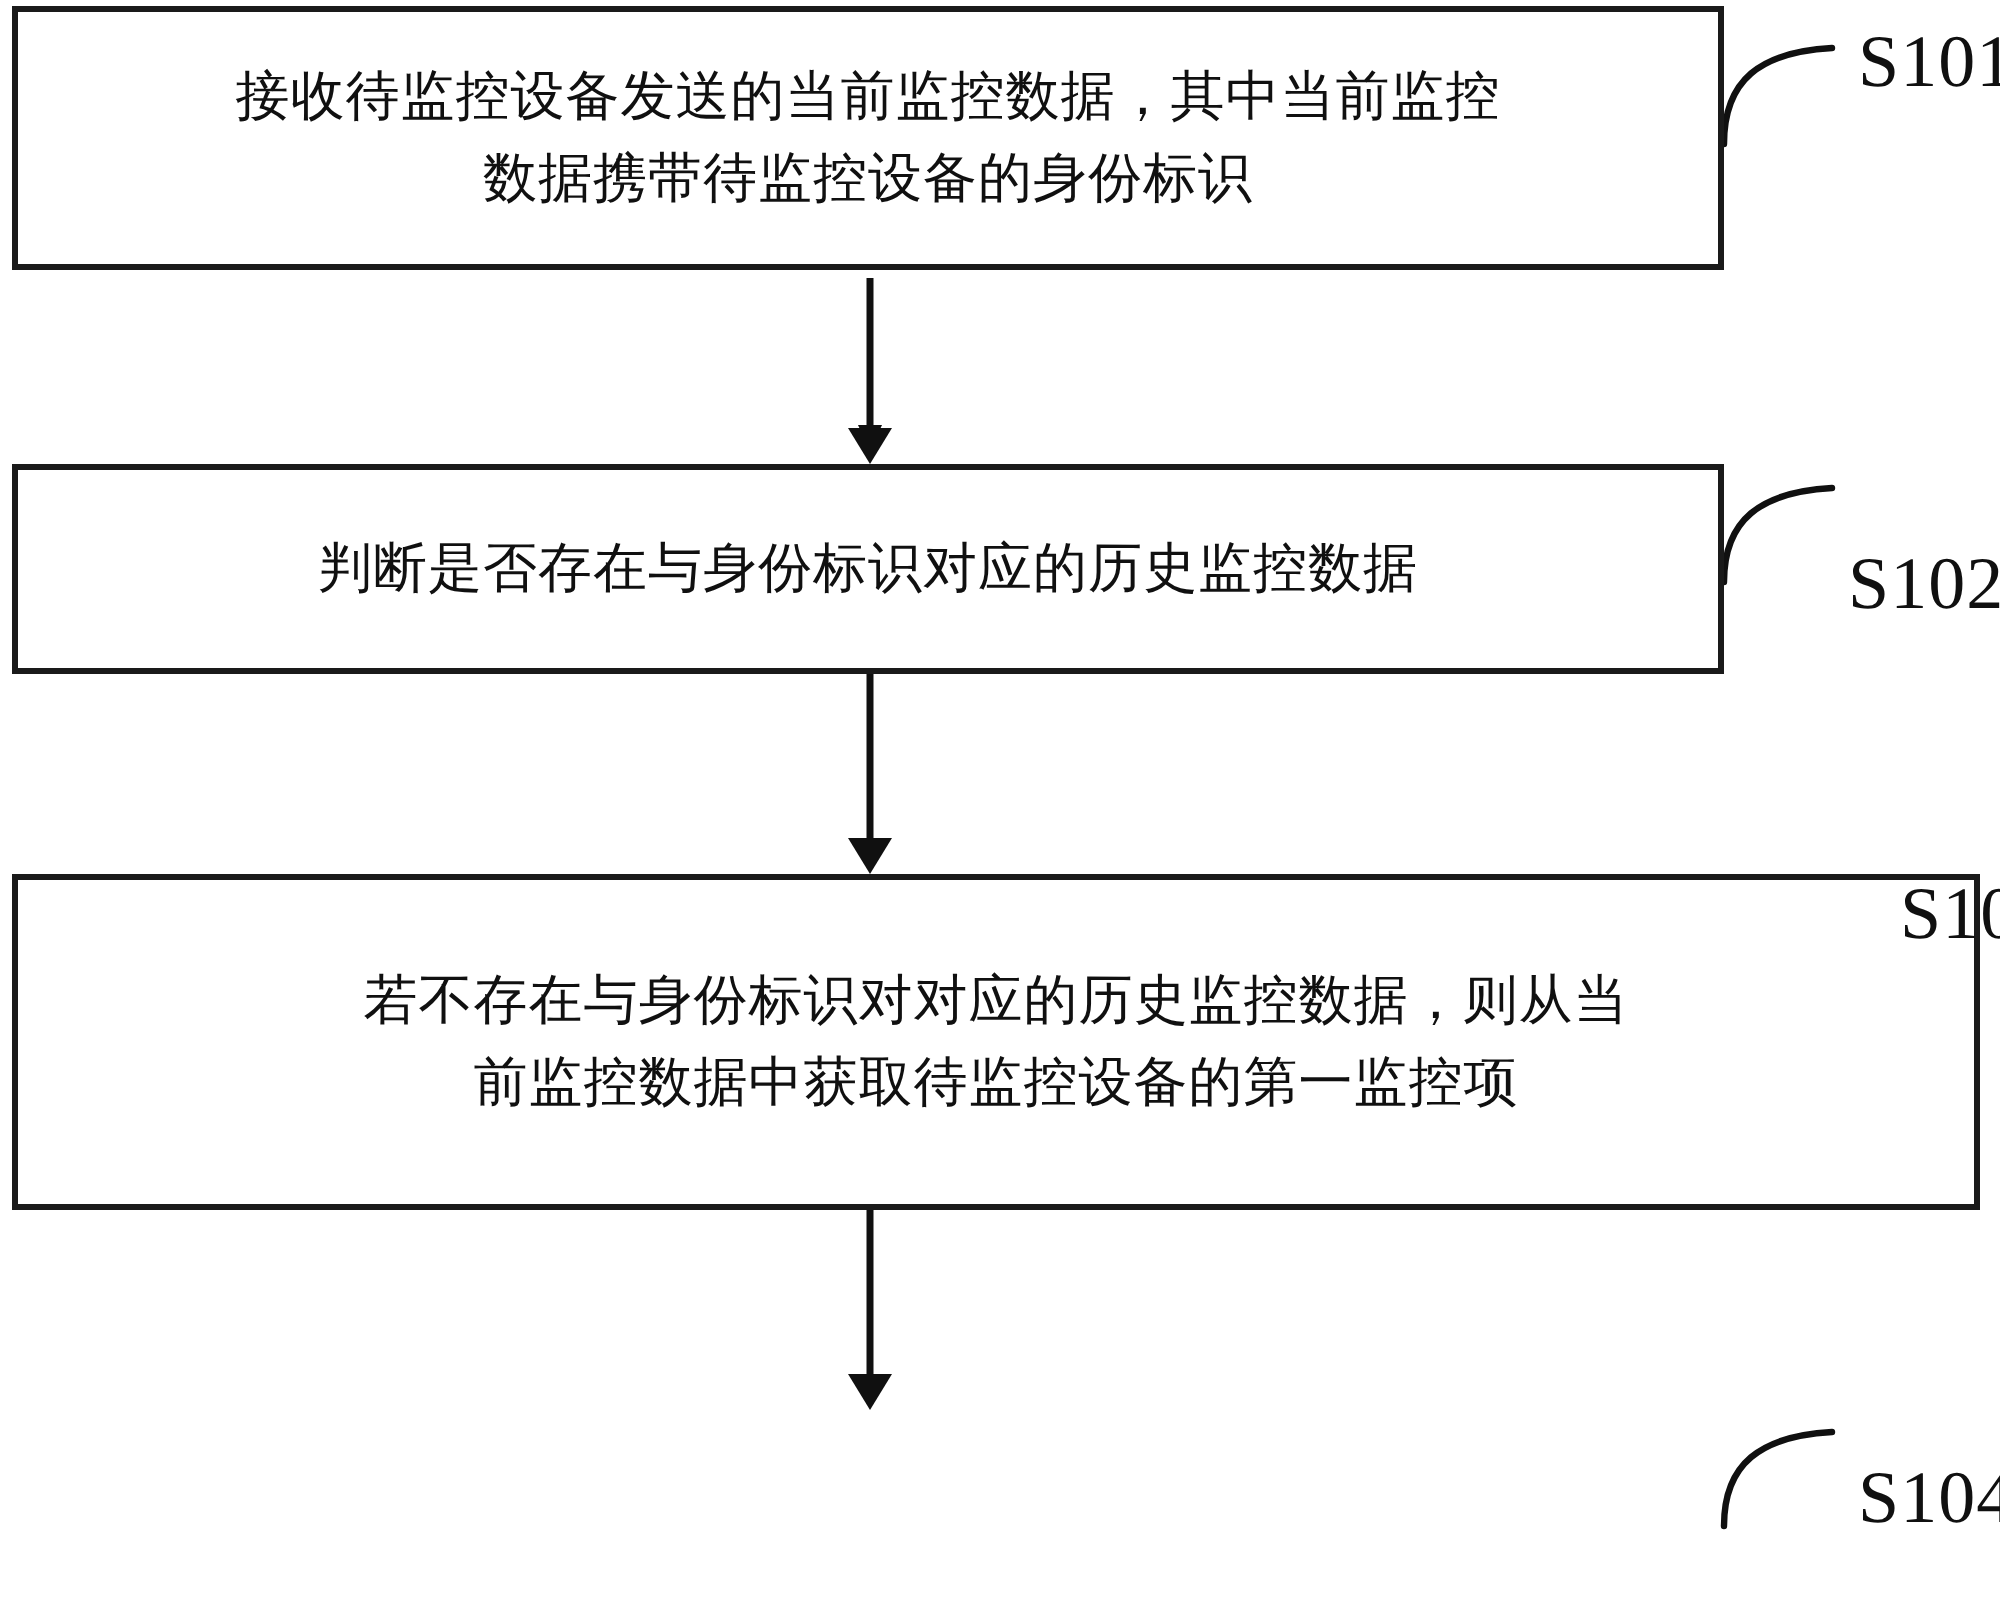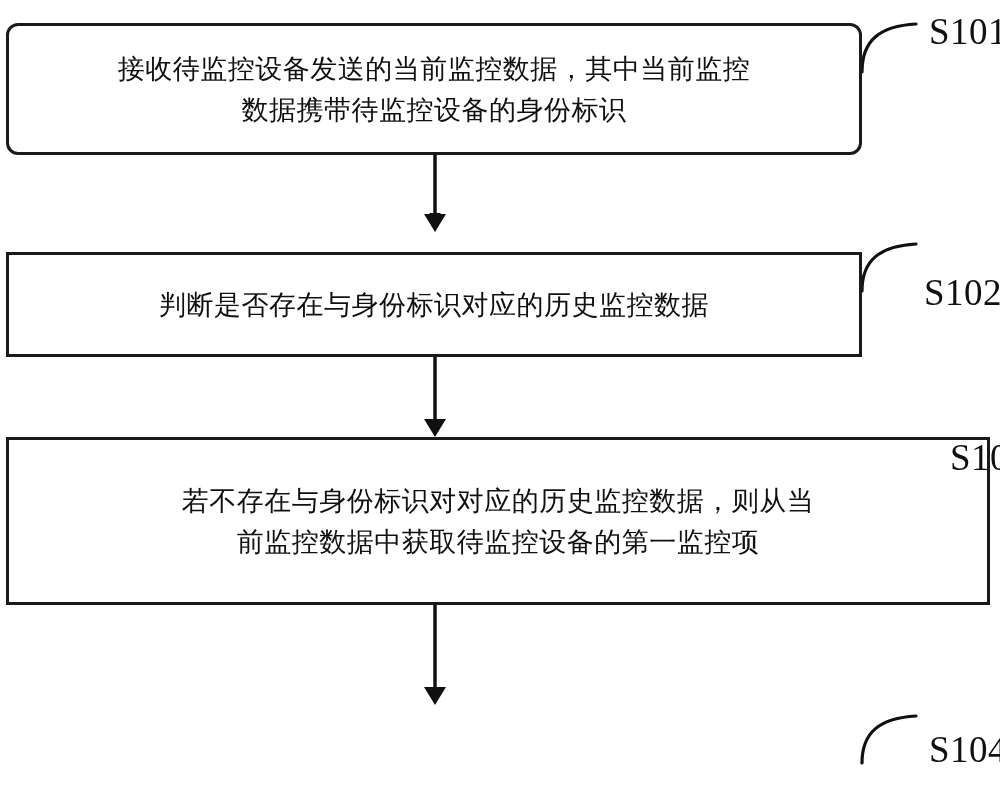--- a/index.html
+++ b/index.html
@@ -86,27 +86,27 @@
     </g>
   </svg>
 
   <svg class="leader-svg" viewBox="0 0 1000 811">
     <path d="M862,72 C862,40 880,26 916,24" stroke="#101010" stroke-width="3.2" fill="none" stroke-linecap="round"></path>
     <path d="M862,291 C862,260 880,246 916,244" stroke="#101010" stroke-width="3.2" fill="none" stroke-linecap="round"></path>
     <path d="M862,497 C862,466 880,452 916,450" stroke="#101010" stroke-width="3.2" fill="none" stroke-linecap="round"></path>
     <path d="M862,763 C862,732 880,718 916,716" stroke="#101010" stroke-width="3.2" fill="none" stroke-linecap="round"></path>
   </svg>
 
-  <div class="flow-box" style="left:6px; top:23px; width:856px; height:132px;border-radius:12px;">
+  <div class="flow-box" style="left:6px; top:3px; width:856px; height:132px;">
     <span class="box-text">接收待监控设备发送的当前监控数据，其中当前监控
 数据携带待监控设备的身份标识</span>
   </div>
   <div class="step-label" style="left:929px; top:10px;">S101</div>
 
-  <div class="flow-box" style="left:6px; top:232px; width:856px; height:105px;margin-top:20px;">
+  <div class="flow-box" style="left:6px; top:232px; width:856px; height:105px;">
     <span class="box-text">判断是否存在与身份标识对应的历史监控数据</span>
   </div>
   <div class="step-label" style="left:924px; top:230px;margin-top:41px;">S102</div>
 
   <div class="flow-box" style="left:6px; top:437px; width:984px; height:168px;">
     <span class="box-text">若不存在与身份标识对对应的历史监控数据，则从当
 前监控数据中获取待监控设备的第一监控项</span>
   </div>
   <div class="step-label" style="left:950px; top:436px;">S103</div>
 

